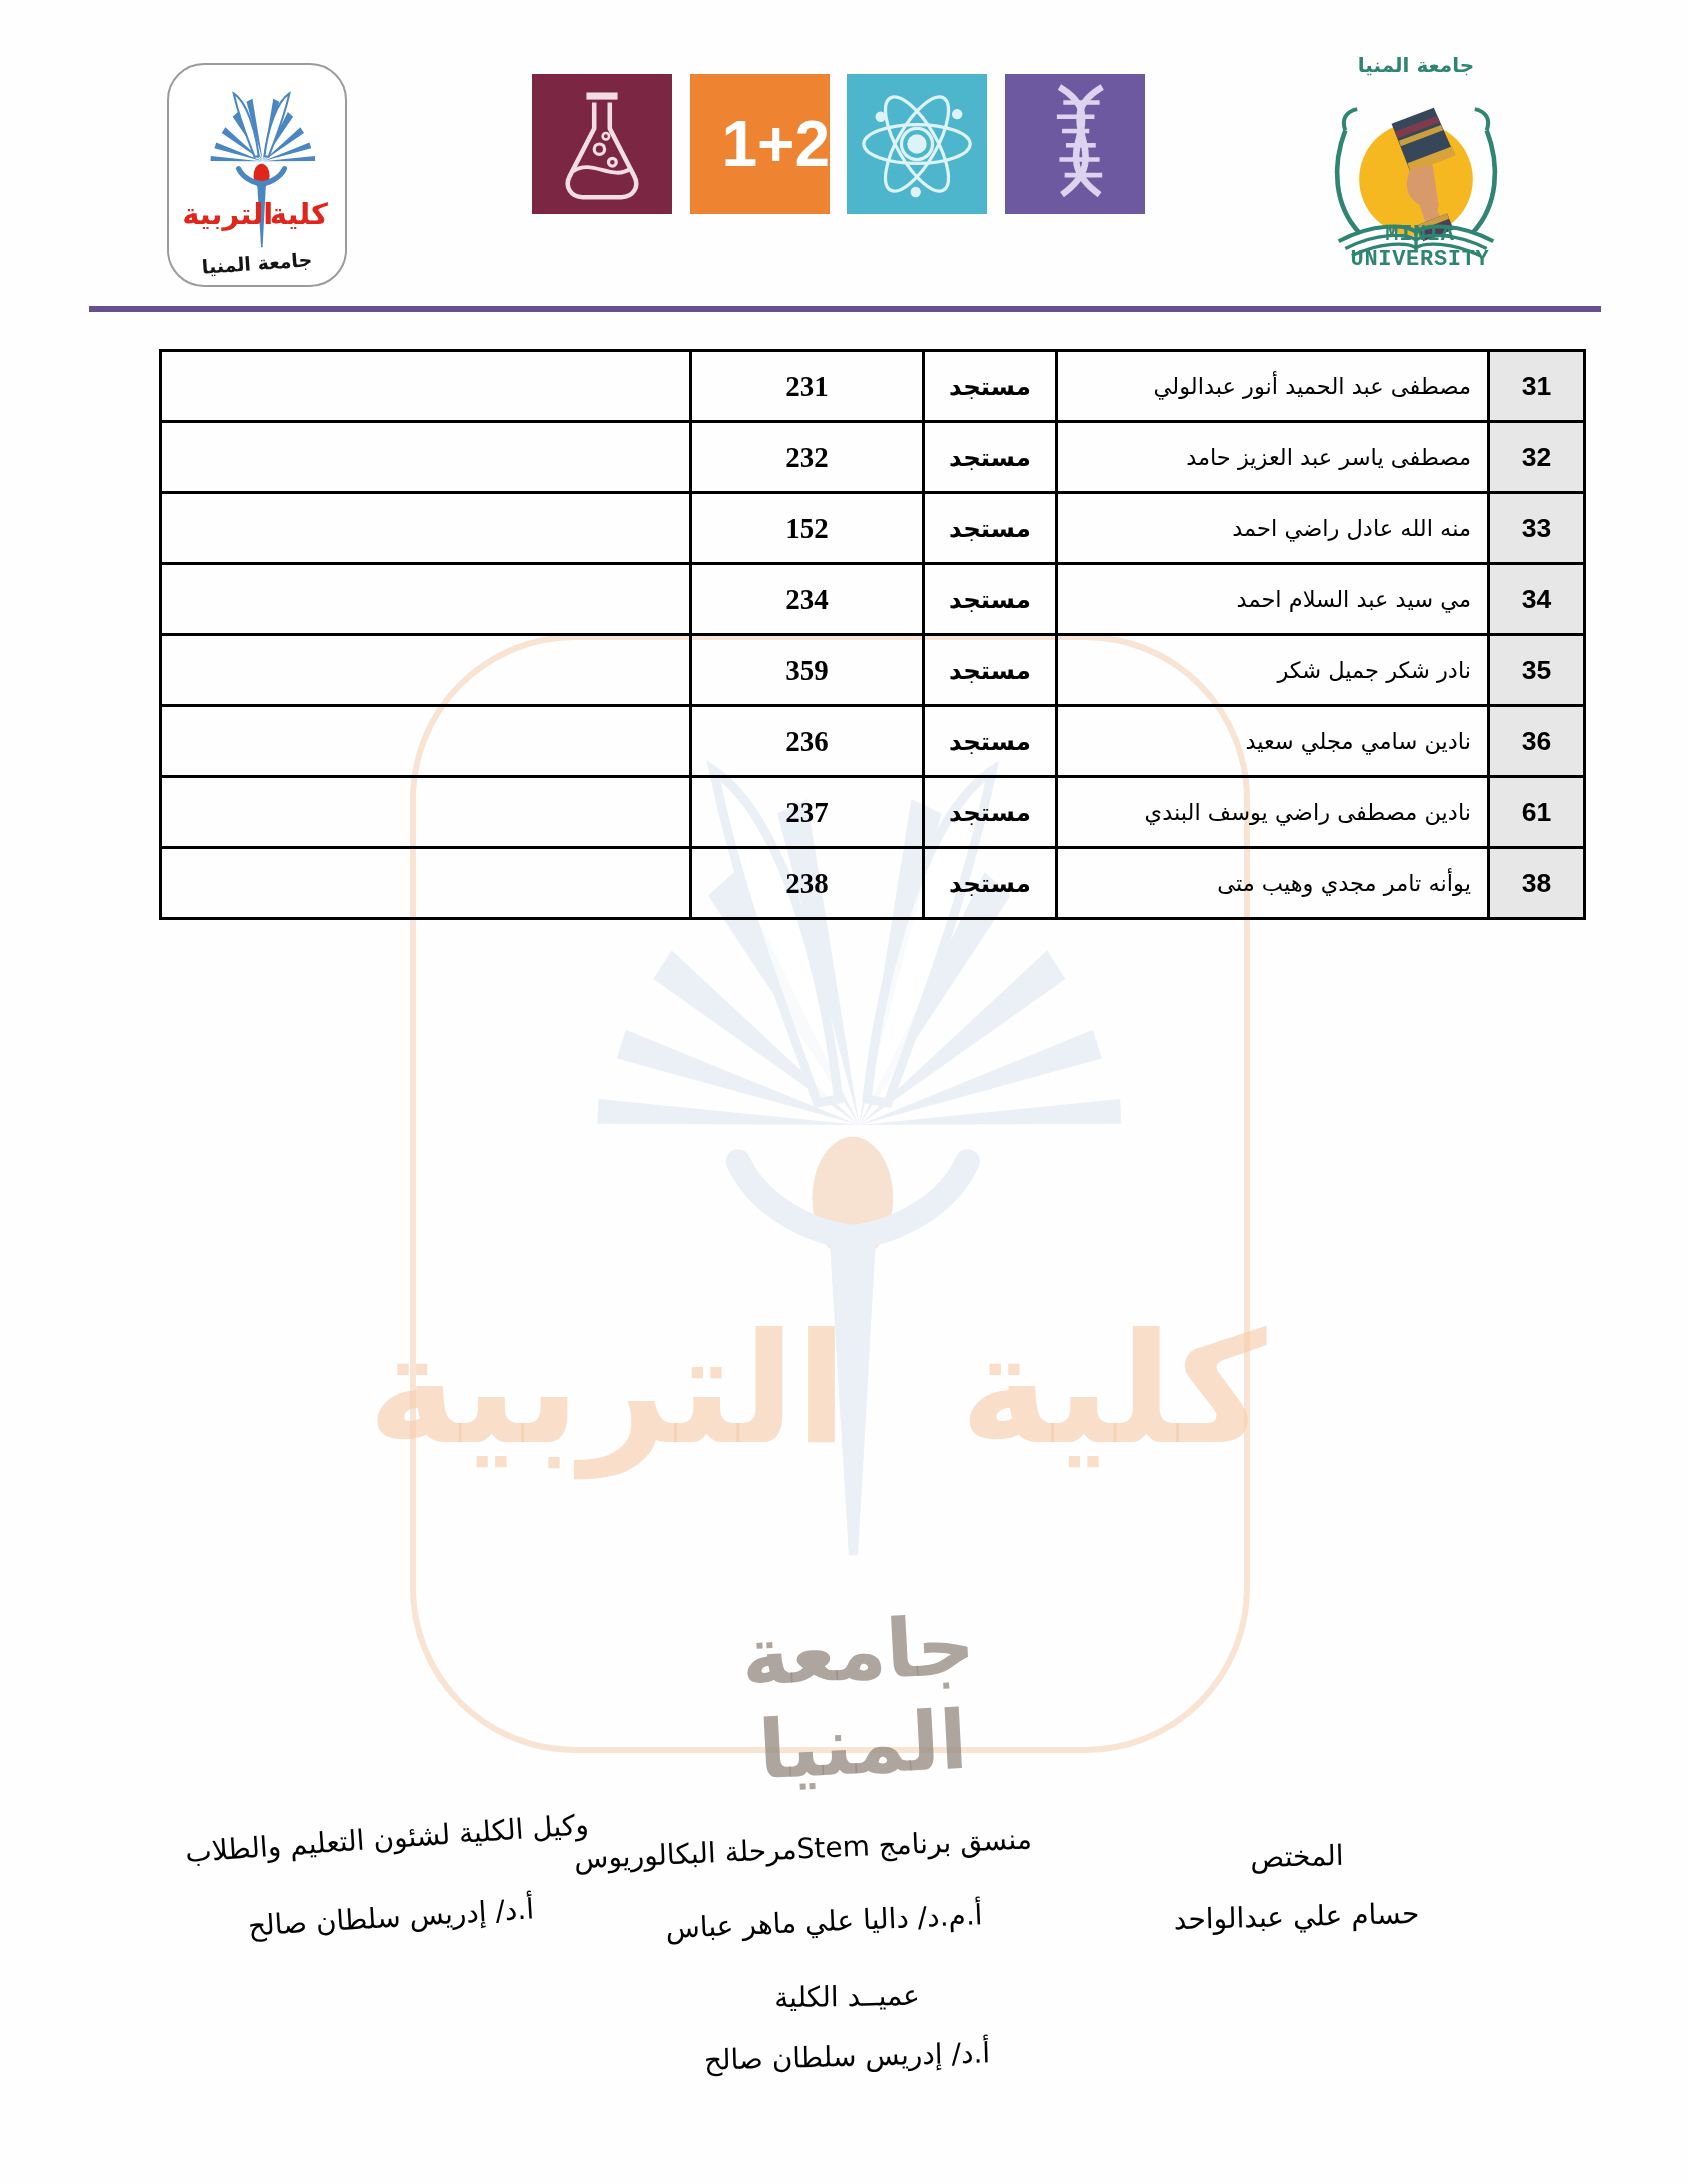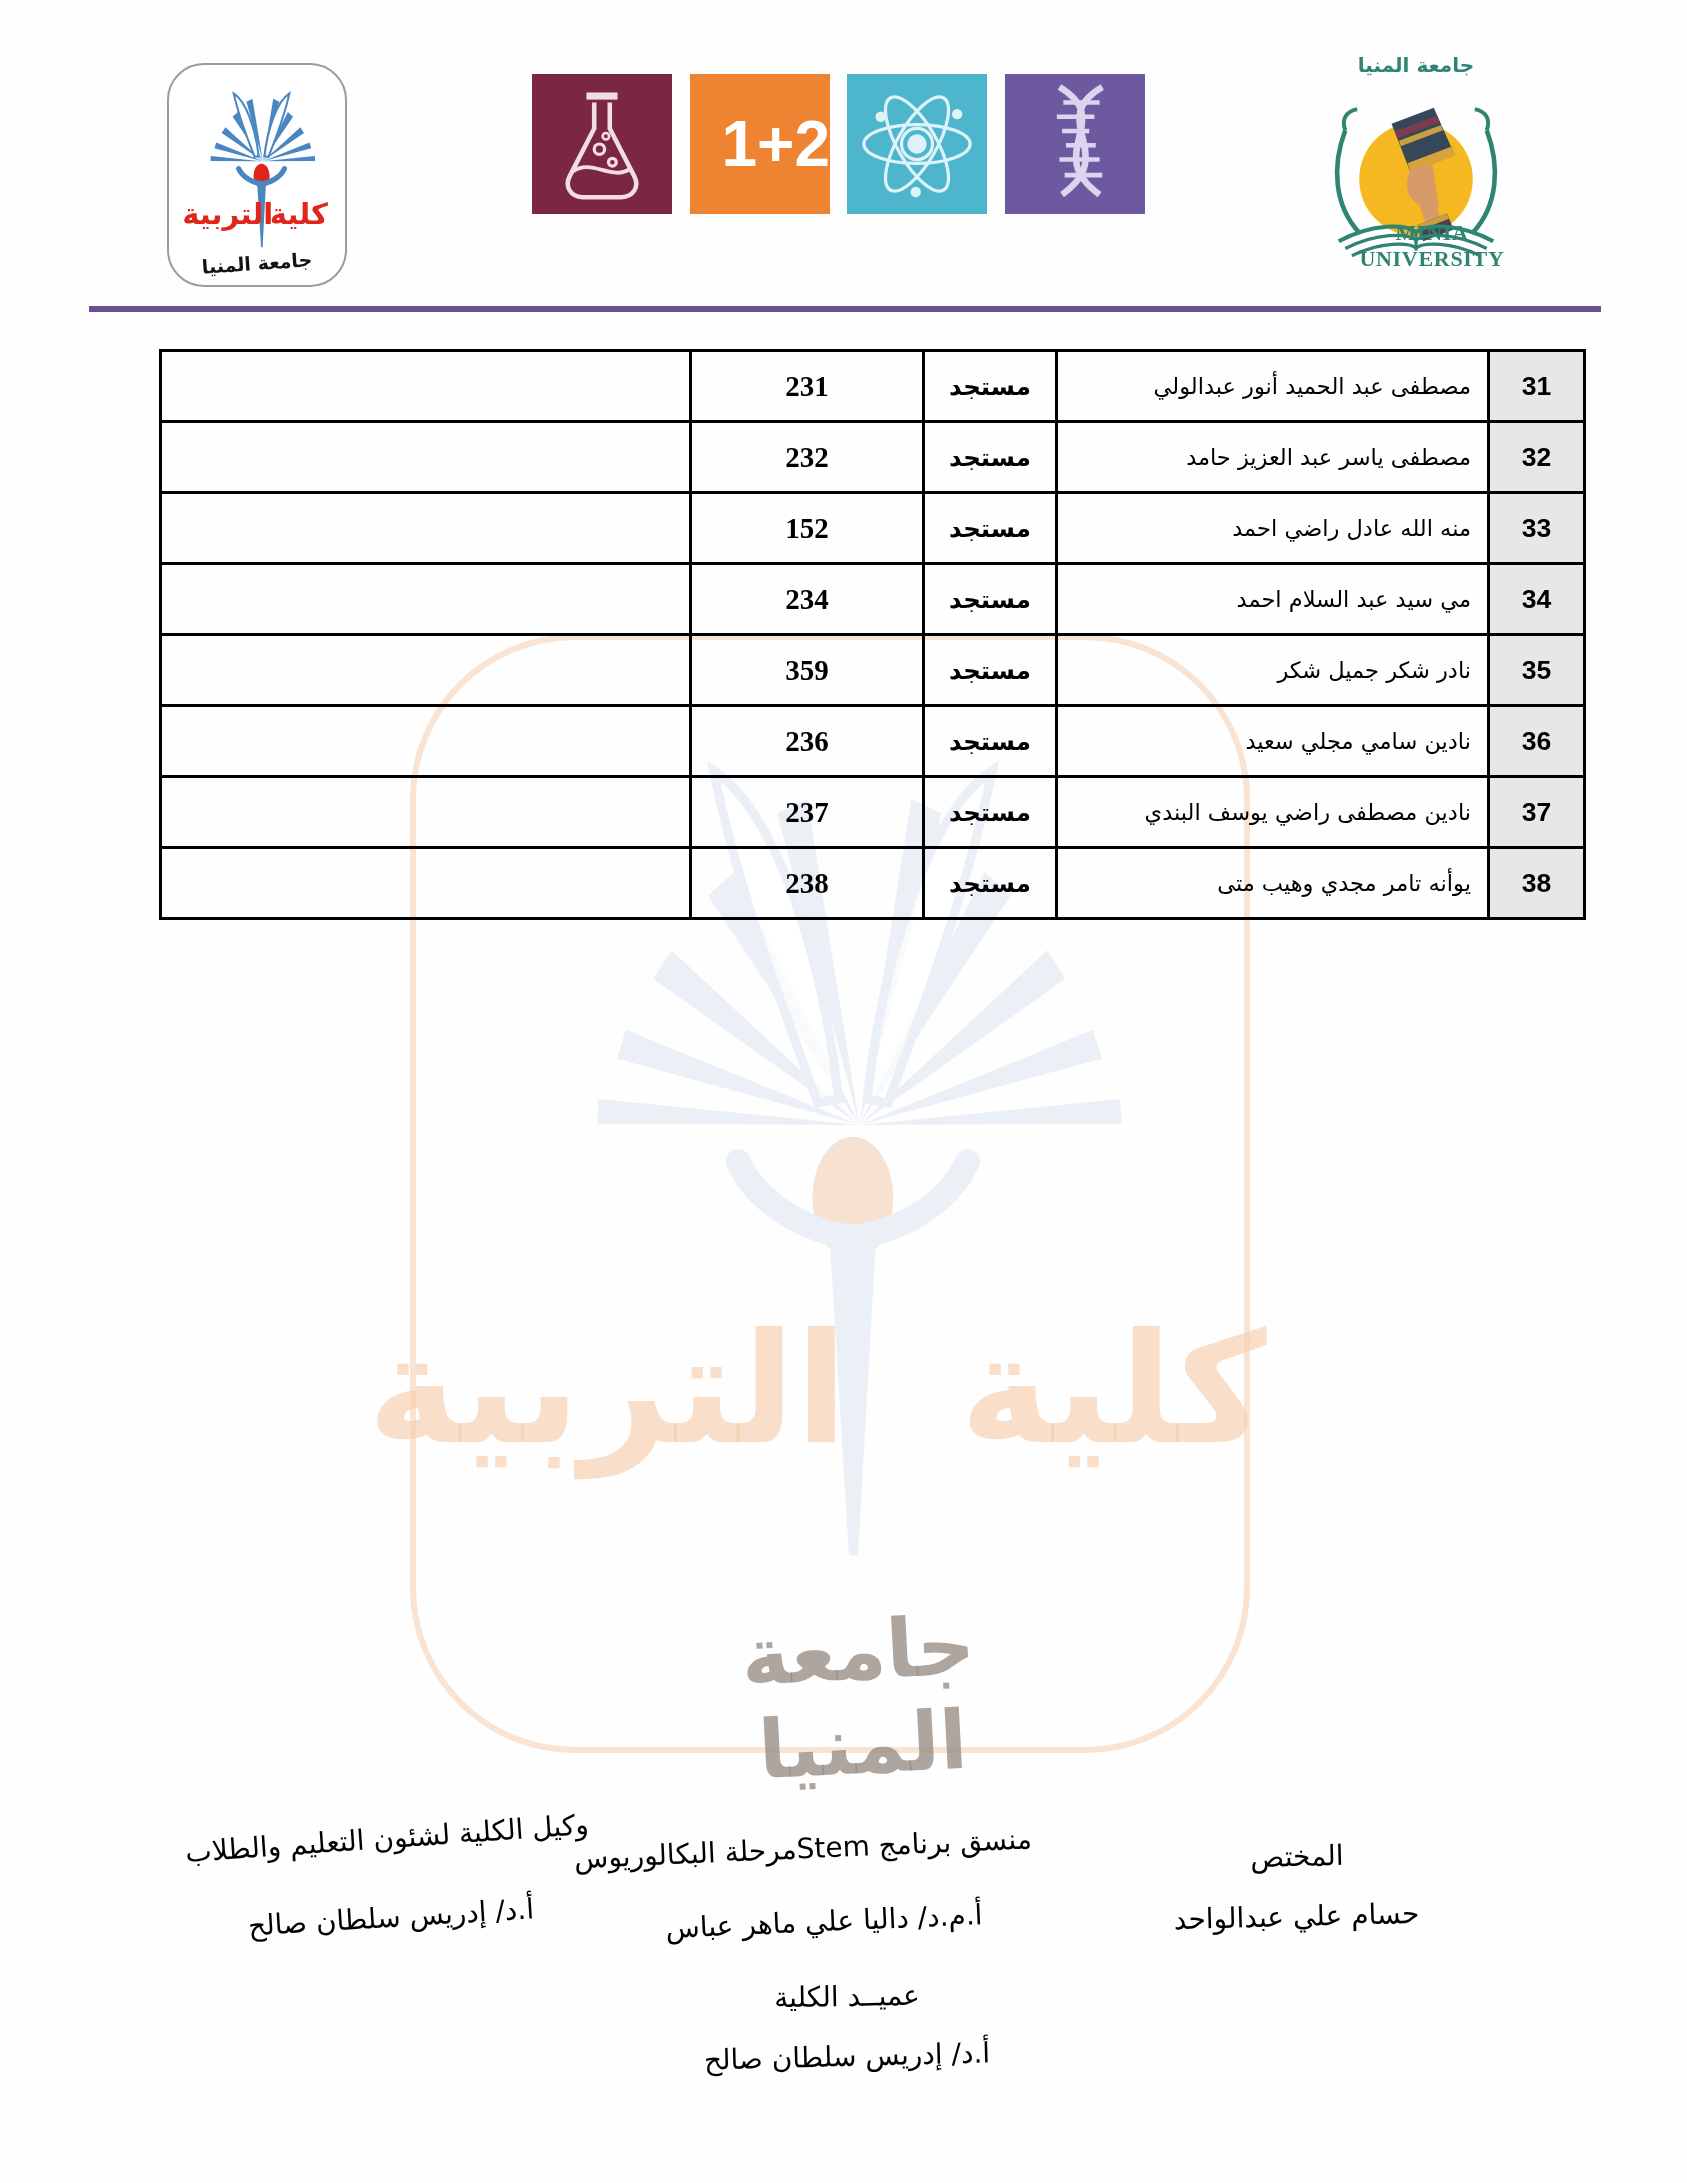--- a/index.html
+++ b/index.html
@@ -30,22 +30,22 @@
   .bn-minya{left:12px;top:13.2px;font-size:52px;transform:scaleX(.8);transform-origin:left top;letter-spacing:1.3px;}
   .bn-s{left:159px;top:-54px;font-size:191px;color:#3fa8cc;transform:scaleX(.88);transform-origin:left top;}
   .bn-tem{left:253px;top:12px;font-size:54px;transform:scaleX(.92);transform-origin:left top;}
   .bn-4{left:421px;top:-30px;font-size:111px;}
   .bn-ug{left:495px;top:5.3px;font-size:67px;transform:scaleX(.9);transform-origin:left top;}
 
   .minia-logo{position:absolute;left:1307px;top:52px;width:218px;height:220px;}
   .minia-logo svg{position:absolute;left:0;top:0;width:100%;height:100%;}
   .ml-arabic{position:absolute;top:1.3px;left:0;width:100%;text-align:center;
     font-size:20px;font-weight:bold;color:#2f8472;}
-  .ml-english{position:absolute;bottom:0;left:16px;width:100%;text-align:center;
-    font-family:Liberation Serif, serif;font-size:22px;font-weight:bold;color:#2f8472;letter-spacing:0.7px;}
+  .ml-english{position:absolute;bottom:0;left:4px;width:100%;text-align:center;
+    font-family:Liberation Mono, monospace;font-size:22px;font-weight:bold;color:#2f8472;letter-spacing:0.7px;}
 
   .rule{position:absolute;left:89px;top:306px;width:1512px;height:6px;background:#6a4f8f;}
 
   
   .watermark{position:absolute;left:410px;top:634px;width:840px;height:1119px;
      border:6.6px solid rgba(243,201,168,0.5);border-radius:165px;box-sizing:border-box;pointer-events:none;}
   .watermark svg{position:absolute;left:0;top:0;width:100%;height:100%;opacity:.55;}
   .wm-words{position:absolute;left:397px;top:1313px;width:840px;display:flex;justify-content:center;
      gap:112px;direction:rtl;font-size:153px;font-weight:bold;line-height:1;
      color:rgba(246,203,170,0.62);pointer-events:none;}
@@ -254,21 +254,21 @@
         <td class="empty"></td>
       </tr>
       <tr>
         <td class="idx">36</td>
         <td class="name">نادين سامي مجلي سعيد</td>
         <td class="status">مستجد</td>
         <td class="num">236</td>
         <td class="empty"></td>
       </tr>
       <tr>
-        <td class="idx">37</td>
+        <td class="idx">61</td>
         <td class="name">نادين مصطفى راضي يوسف البندي</td>
         <td class="status">مستجد</td>
         <td class="num">237</td>
         <td class="empty"></td>
       </tr>
       <tr>
         <td class="idx">38</td>
         <td class="name">يوأنه تامر مجدي وهيب متى</td>
         <td class="status">مستجد</td>
         <td class="num">238</td>

